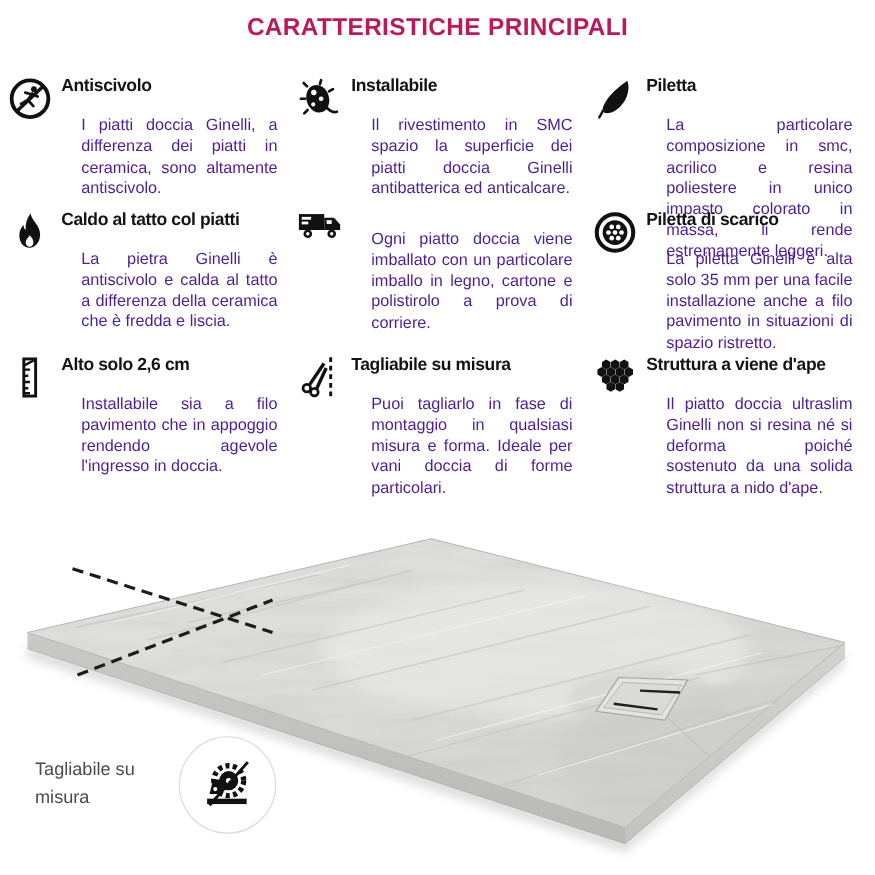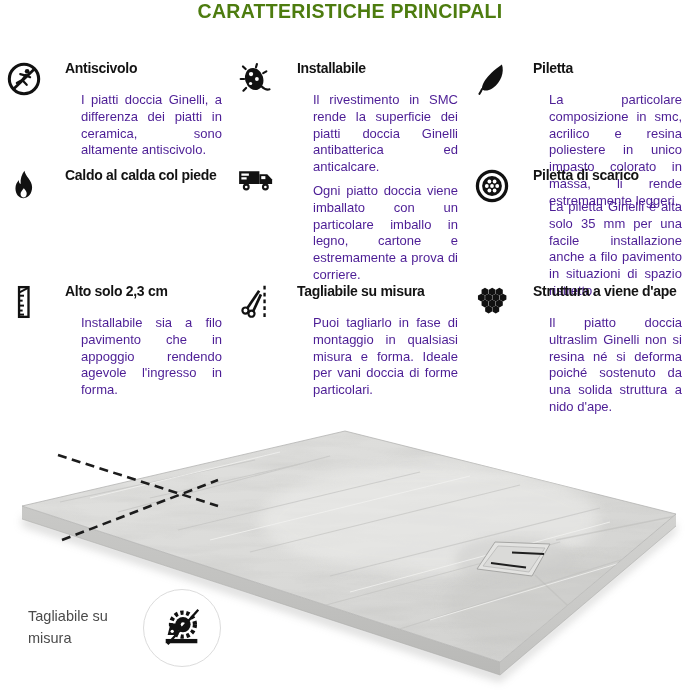--- a/index.html
+++ b/index.html
@@ -1,29 +1,29 @@
 <!DOCTYPE html>
 <html><head>
 <meta charset="utf-8">
 <style>
   html,body{margin:0;padding:0;background:#fff;}
   .page{
     position:relative;width:700px;height:700px;background:#ffffff;overflow:hidden;
     font-family:"Liberation Sans","DejaVu Sans",sans-serif;
   }
   .page-title{
-    margin:0;text-align:center;
-    font-size:19.5px;font-weight:bold;letter-spacing:.3px;color:#4d7c0f;
+    margin:0;padding-top:11px;text-align:center;
+    font-size:19.5px;font-weight:bold;letter-spacing:.3px;color:#be185d;
   }
   .features-grid{
     position:absolute;top:60px;left:6px;width:692px;
     display:grid;grid-template-columns:232px 236px 224px;
     grid-template-rows:107px 116px auto;
   }
-  .feature{display:flex;align-items:flex-start;gap:23px;}
+  .feature{display:flex;align-items:flex-start;gap:7px;}
   .f-icon{width:36px;height:36px;flex:none;display:flex;justify-content:center;align-items:flex-start;margin-top:1px;}
   .f-icon svg{display:block;}
   .f-body{flex:1;min-width:0;}
   .f-title{
     margin:0 0 2px 0;font-size:14px;font-weight:bold;color:#131313;
     letter-spacing:-.3px;line-height:1.15;white-space:nowrap;
   }
   .f-desc{
     margin:16px;font-size:13px;line-height:1.29;color:#4c1d95;text-align:justify;
   }
@@ -79,21 +79,21 @@
               <path d="M20,7 L21,3.5"></path>
               <path d="M28,13.5 L31.5,11.5"></path>
 <path d="M6.8,20 L3,20"></path>
               <path d="M9,30 L6,33"></path>
               <path d="M26,28 q5,5 9,3.5"></path>
             </g>
           </svg>
         </span>
       <div class="f-body">
         <h3 class="f-title">Installabile</h3>
-        <p class="f-desc">Il rivestimento in SMC rende la superficie dei piatti doccia Ginelli antibatterica ed anticalcare.</p>
+        <p class="f-desc">Il rivestimento in SMC spazio la superficie dei piatti doccia Ginelli antibatterica ed anticalcare.</p>
       </div>
     </div>
       <div class="feature">
       <span class="f-icon">
           <svg viewBox="0 0 40 40" width="36" height="36" xmlns="http://www.w3.org/2000/svg">
 <path d="M31,4 C34,12 30,24 21,30 C15,34 9.5,33.5 9,30.5 C8.6,27.5 12,17 31,4 Z" fill="#111"></path>
 <path d="M9,31 C8,33.5 7,35 6,36.5" stroke="#111" stroke-width="2.2" fill="none" stroke-linecap="round"></path>
           </svg>
         </span>
       <div class="f-body">
@@ -102,39 +102,40 @@
       </div>
     </div>
       <div class="feature">
       <span class="f-icon">
           <svg viewBox="0 0 40 40" width="36" height="36" xmlns="http://www.w3.org/2000/svg">
 <path d="M20.5,3 C21.5,9.5 29,13.5 29,21.5 C29,28.5 24.7,33.5 19.6,33.5 C14.3,33.5 10.5,29 10.5,22.5 C10.5,18.5 12.3,15.5 14.4,13.2 C14.1,15.5 14.8,17 16.3,17.8 C15.6,12 17.6,7 20.5,3 Z" fill="#111"></path>
 <path d="M19.8,22.5 C21.8,25 23,26.3 23,28.6 C23,31.2 21.4,32.7 19.6,32.7 C17.7,32.7 16.2,31.2 16.2,28.9 C16.2,26.4 18,25.2 19.8,22.5 Z" fill="#fff"></path>
           </svg>
         </span>
       <div class="f-body">
-        <h3 class="f-title">Caldo al calda col piede</h3>
+        <h3 class="f-title">Caldo al tatto col piatti</h3>
+        <p class="f-desc">La pietra Ginelli è antiscivolo e calda al tatto a differenza della ceramica che è fredda e liscia.</p>
       </div>
     </div>
       <div class="feature">
       <span class="f-icon">
           <svg viewBox="0 0 48 34" width="36" height="26" xmlns="http://www.w3.org/2000/svg">
 <rect x="1.5" y="4" width="27" height="17" fill="#111"></rect>
 <rect x="4.5" y="7" width="10" height="3" fill="#fff"></rect>
             <rect x="4.5" y="12" width="7" height="3" fill="#fff"></rect>
 <path d="M28.5,8 h10.5 l6.5,7 v6 h-17 z" fill="#111"></path>
 <rect x="31" y="10.5" width="5.5" height="4" fill="#fff"></rect>
 <circle cx="11" cy="25" r="4.6" fill="#111"></circle>
             <circle cx="11" cy="25" r="1.8" fill="#fff"></circle>
 <circle cx="36.5" cy="25" r="4.6" fill="#111"></circle>
             <circle cx="36.5" cy="25" r="1.8" fill="#fff"></circle>
           </svg>
         </span>
       <div class="f-body">
-        <p class="f-desc">Ogni piatto doccia viene imballato con un particolare imballo in legno, cartone e estremamente a prova di corriere.</p>
+        <p class="f-desc">Ogni piatto doccia viene imballato con un particolare imballo in legno, cartone e polistirolo a prova di corriere.</p>
       </div>
     </div>
       <div class="feature">
       <span class="f-icon">
           <svg viewBox="0 0 40 40" width="36" height="36" xmlns="http://www.w3.org/2000/svg">
 <circle cx="20" cy="20" r="16.2" fill="none" stroke="#111" stroke-width="3.6"></circle>
 <circle cx="20" cy="20" r="11" fill="#111"></circle>
 <circle cx="20" cy="20" r="2.1" fill="#fff"></circle>
             <circle cx="25.8" cy="20" r="2.1" fill="#fff"></circle>
 <circle cx="22.9" cy="25" r="2.1" fill="#fff"></circle>
@@ -157,22 +158,22 @@
 <g stroke="#111" stroke-width="2.2">
 <line x1="14.5" y1="13" x2="20" y2="13"></line>
               <line x1="14.5" y1="18.5" x2="18.5" y2="18.5"></line>
 <line x1="14.5" y1="24" x2="20" y2="24"></line>
               <line x1="14.5" y1="29.5" x2="18.5" y2="29.5"></line>
 <line x1="14.5" y1="34" x2="20" y2="34"></line>
             </g>
           </svg>
         </span>
       <div class="f-body">
-        <h3 class="f-title">Alto solo 2,3 cm</h3>
-        <p class="f-desc">Installabile sia a filo pavimento che in appoggio rendendo agevole l'ingresso in forma.</p>
+        <h3 class="f-title">Alto solo 2,6 cm</h3>
+        <p class="f-desc">Installabile sia a filo pavimento che in appoggio rendendo agevole l'ingresso in doccia.</p>
       </div>
     </div>
       <div class="feature">
       <span class="f-icon">
           <svg viewBox="0 0 40 40" width="36" height="36" xmlns="http://www.w3.org/2000/svg">
 <line x1="29.5" y1="2" x2="29.5" y2="38" stroke="#111" stroke-width="2.6" stroke-dasharray="4.2 3.4"></line>
 <g stroke="#111" fill="none">
 <circle cx="8.3" cy="29.5" r="3.4" stroke-width="2.4"></circle>
 <circle cx="15" cy="33" r="3.4" stroke-width="2.4"></circle>
 <line x1="10.5" y1="26.8" x2="23.5" y2="7.5" stroke-width="3"></line>

